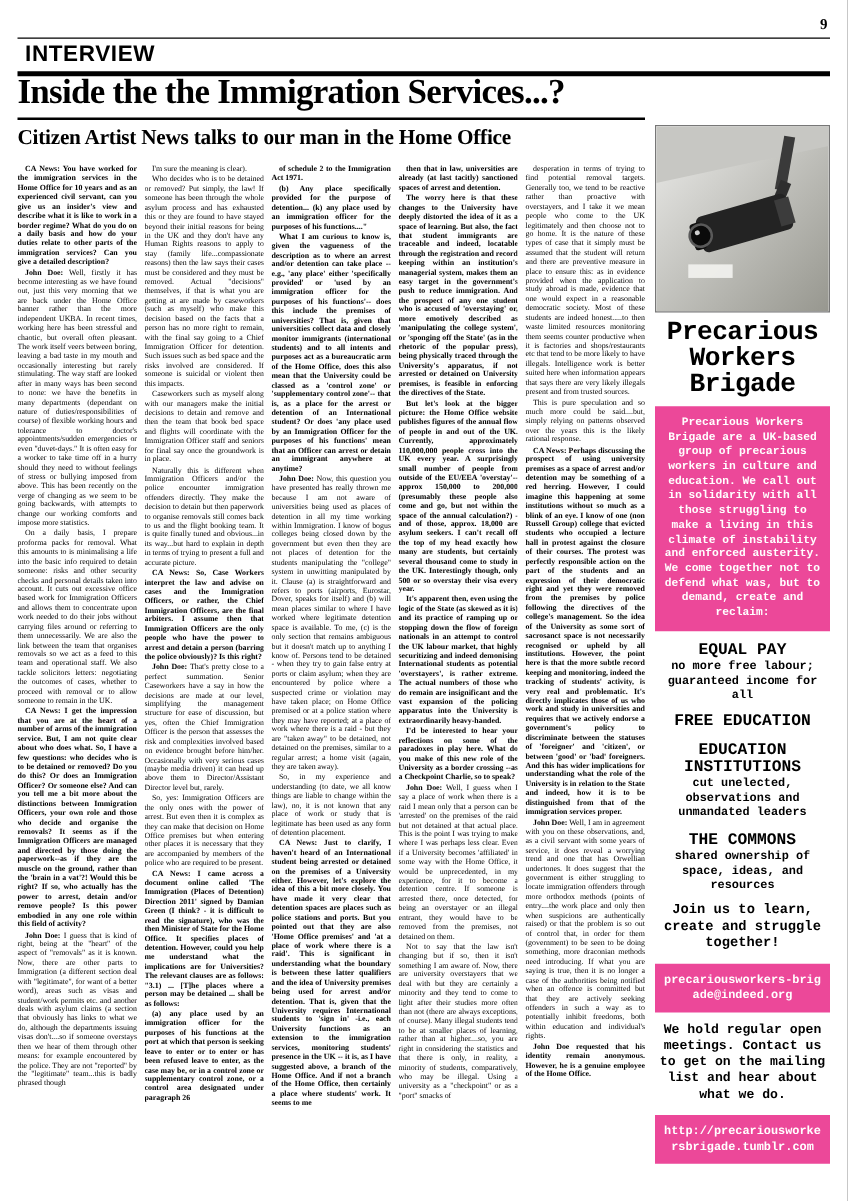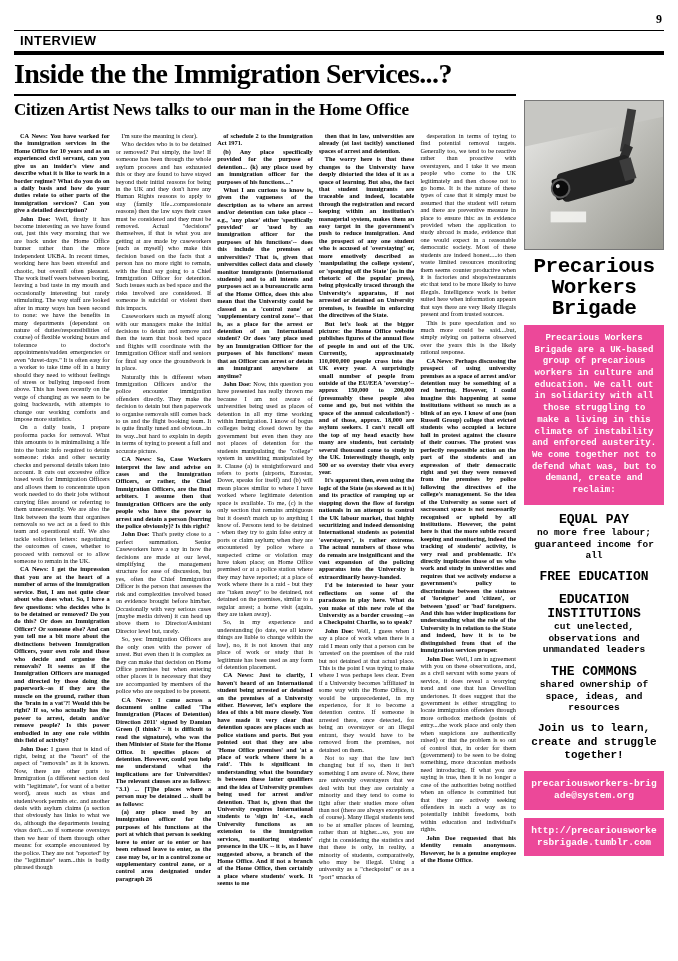--- a/index.html
+++ b/index.html
@@ -1,21 +1,21 @@
 <!DOCTYPE html>
 <html><head>
 <meta charset="utf-8">
 <style>
   html,body{margin:0;padding:0;background:#9c9c9c;}
   .page{position:relative;width:678px;height:961px;margin:0 auto;background:#ffffff;
         font-family:"Liberation Serif", serif;color:#000;overflow:hidden;}
   
   .page-number{position:absolute;top:12px;right:16px;font-size:12px;font-weight:bold;}
   .header{position:absolute;top:30px;left:14px;right:14px;border-top:1.5px solid #000;border-bottom:4px solid #000;}
-  .section-label{font-family:"Liberation Sans", sans-serif;font-weight:bold;font-size:13px;
+  .section-label{font-family:"Liberation Sans", sans-serif;font-weight:bold;font-size:18px;
                  letter-spacing:.5px;padding:2px 4px 3px 6px;}
   
   .headline-block{position:absolute;top:58px;left:14px;width:502px;}
   .headline-block h1{margin:0;font-size:28px;font-weight:bold;letter-spacing:-.6px;white-space:nowrap;
                      border-bottom:2px solid #000;padding-bottom:4px;}
   .headline-block h2{margin:4px 0 0 0;font-size:17px;font-weight:bold;letter-spacing:-.2px;}
   
   .columns{position:absolute;top:132px;left:14px;width:502px;height:820px;display:flex;gap:6px;}
   .col{flex:1 1 0;overflow:hidden;font-size:6.3px;line-height:1.18;text-align:justify;}
   .col p{margin:0 0 1px 0;text-indent:6px;}
@@ -139,20 +139,21 @@
       <div class="demand-t">cut unelected, observations and unmandated leaders</div>
     </div>
 
     <div class="demand">
       <div class="demand-h">THE COMMONS</div>
       <div class="demand-t">shared ownership of space, ideas, and resources</div>
     </div>
 
     <div class="pwb-join">Join us to learn, create and struggle together!</div>
 
-    <div class="pwb-box inverse">precariousworkers-brigade@system.org</div>
+    <div class="pwb-box inverse">precariousworkers-brigade@indeed.org</div>
 
+    <div class="pwb-meet">We hold regular open meetings. Contact us to get on the mailing list and hear about what we do.</div>
 
     <div class="pwb-box inverse">http://precariousworkersbrigade.tumblr.com</div>
 
   </aside>
 
 </div>
 
 </body></html>

